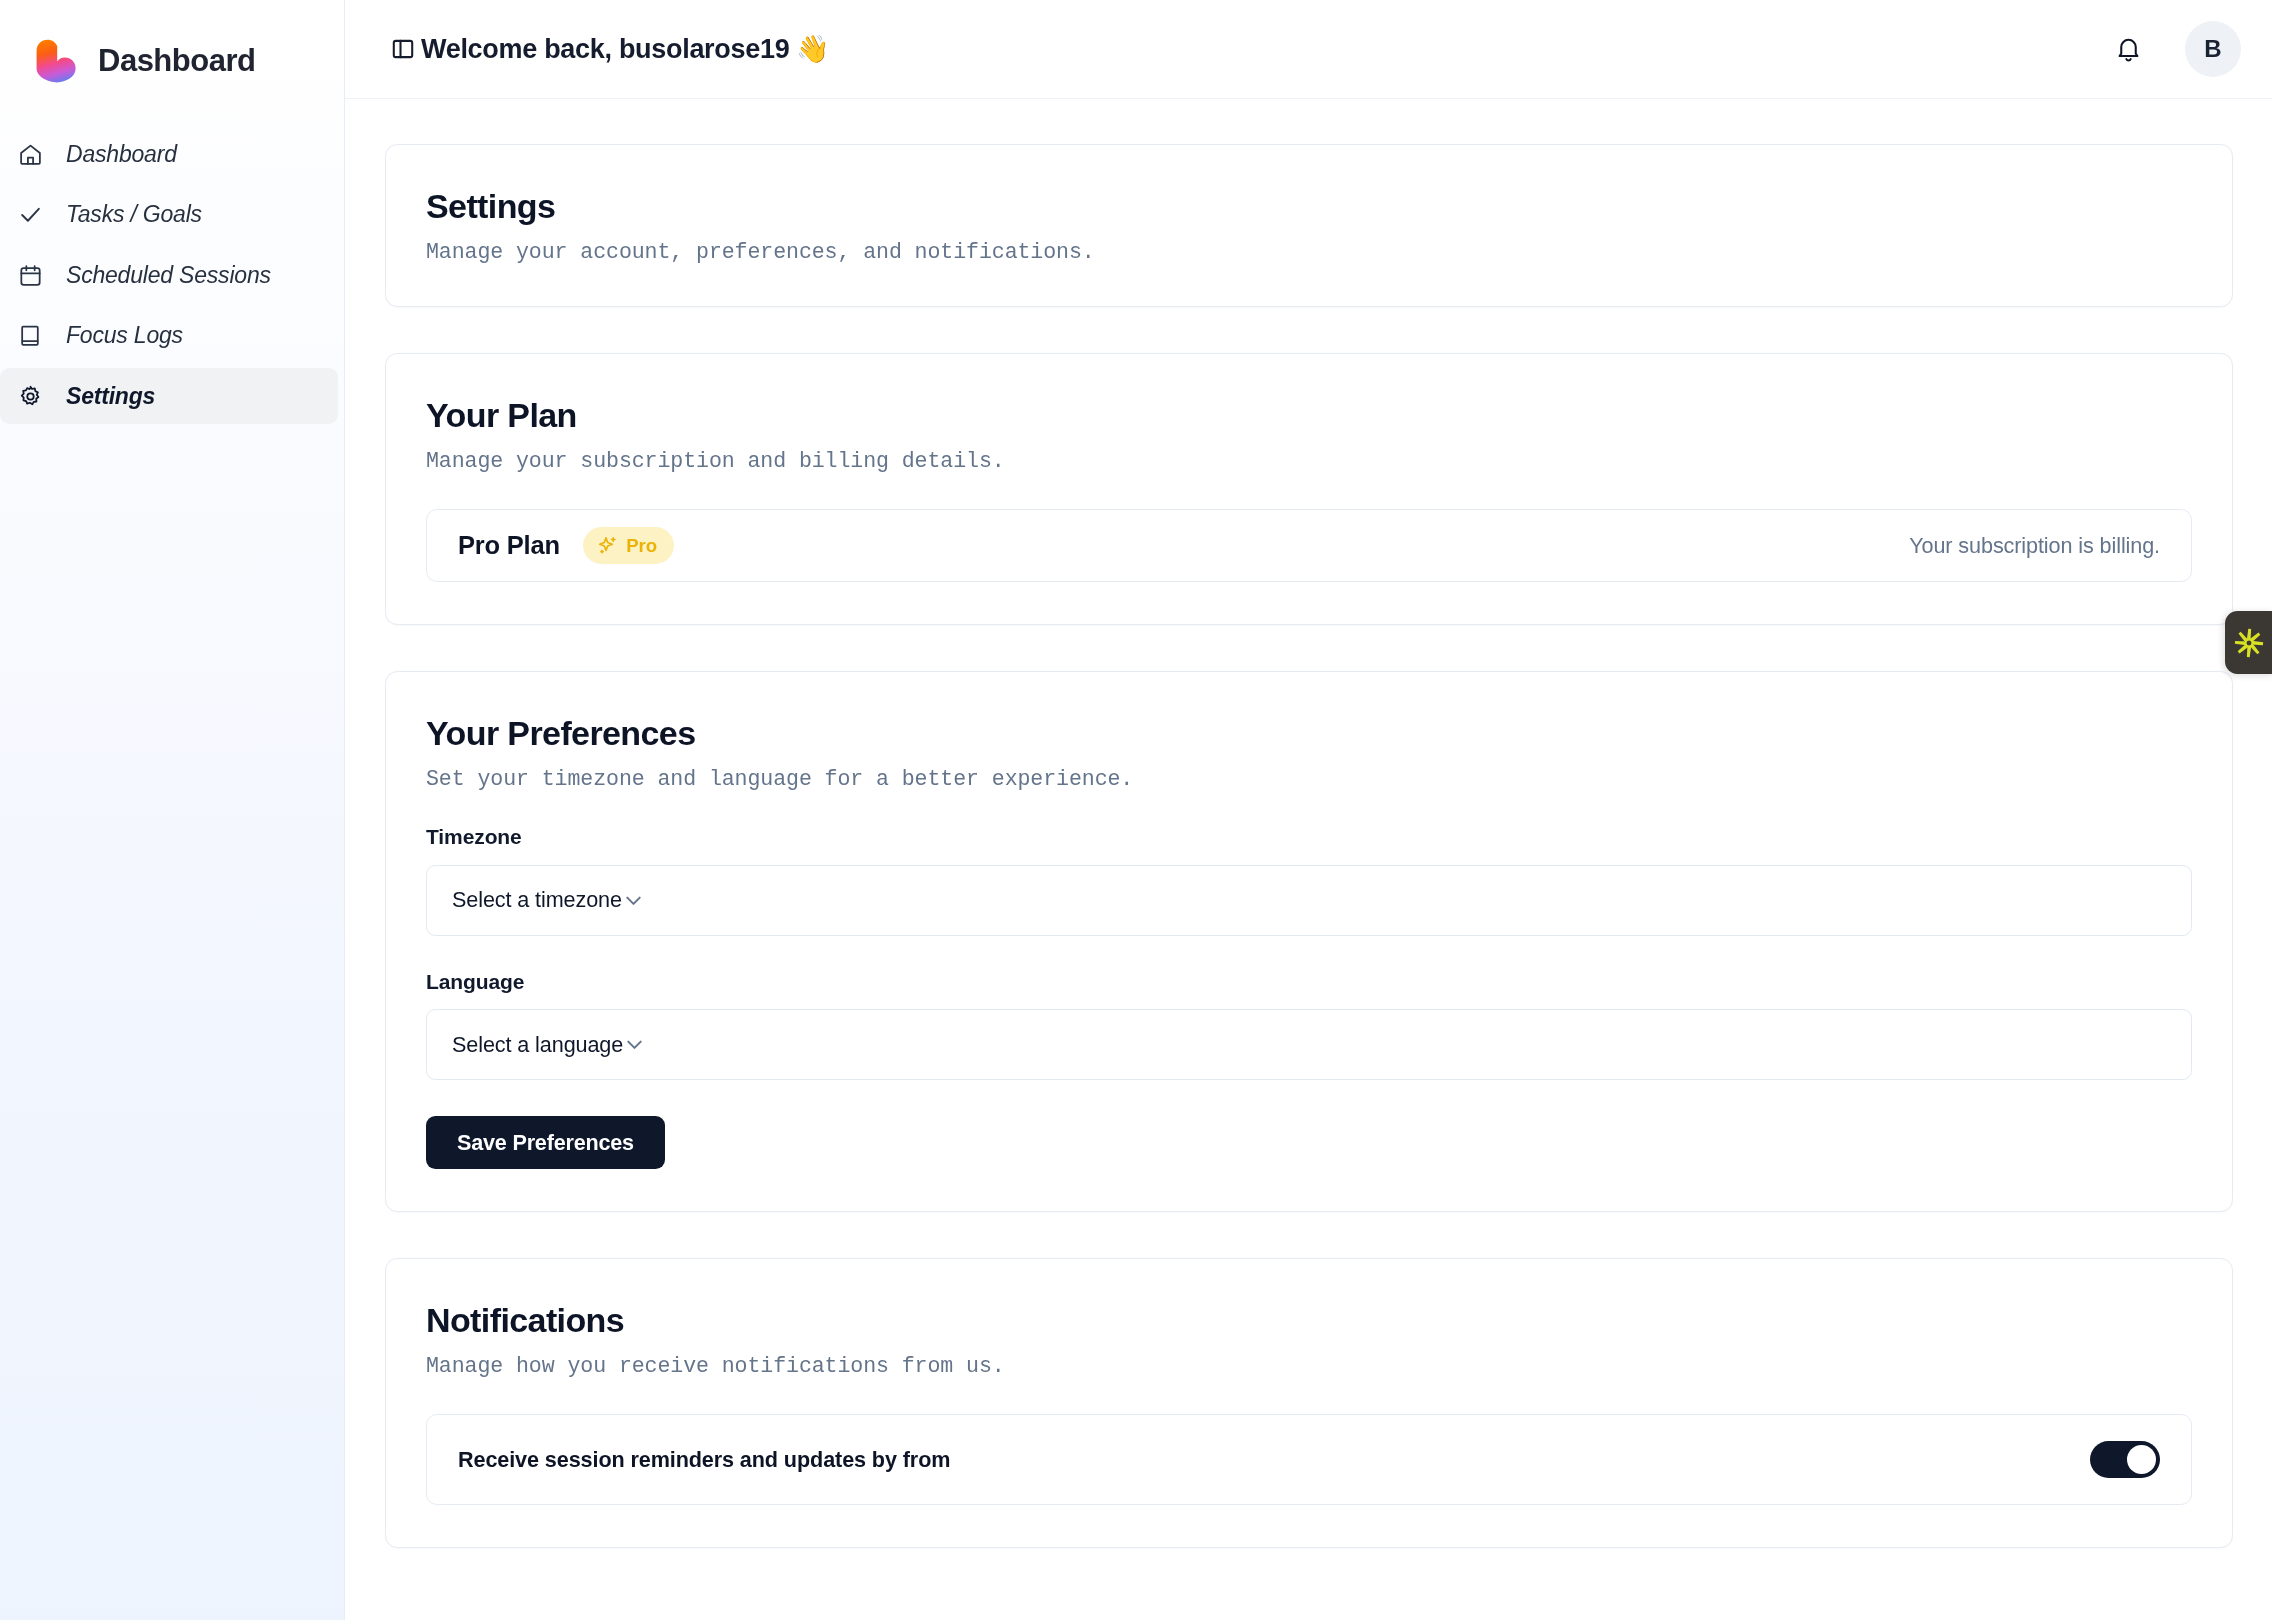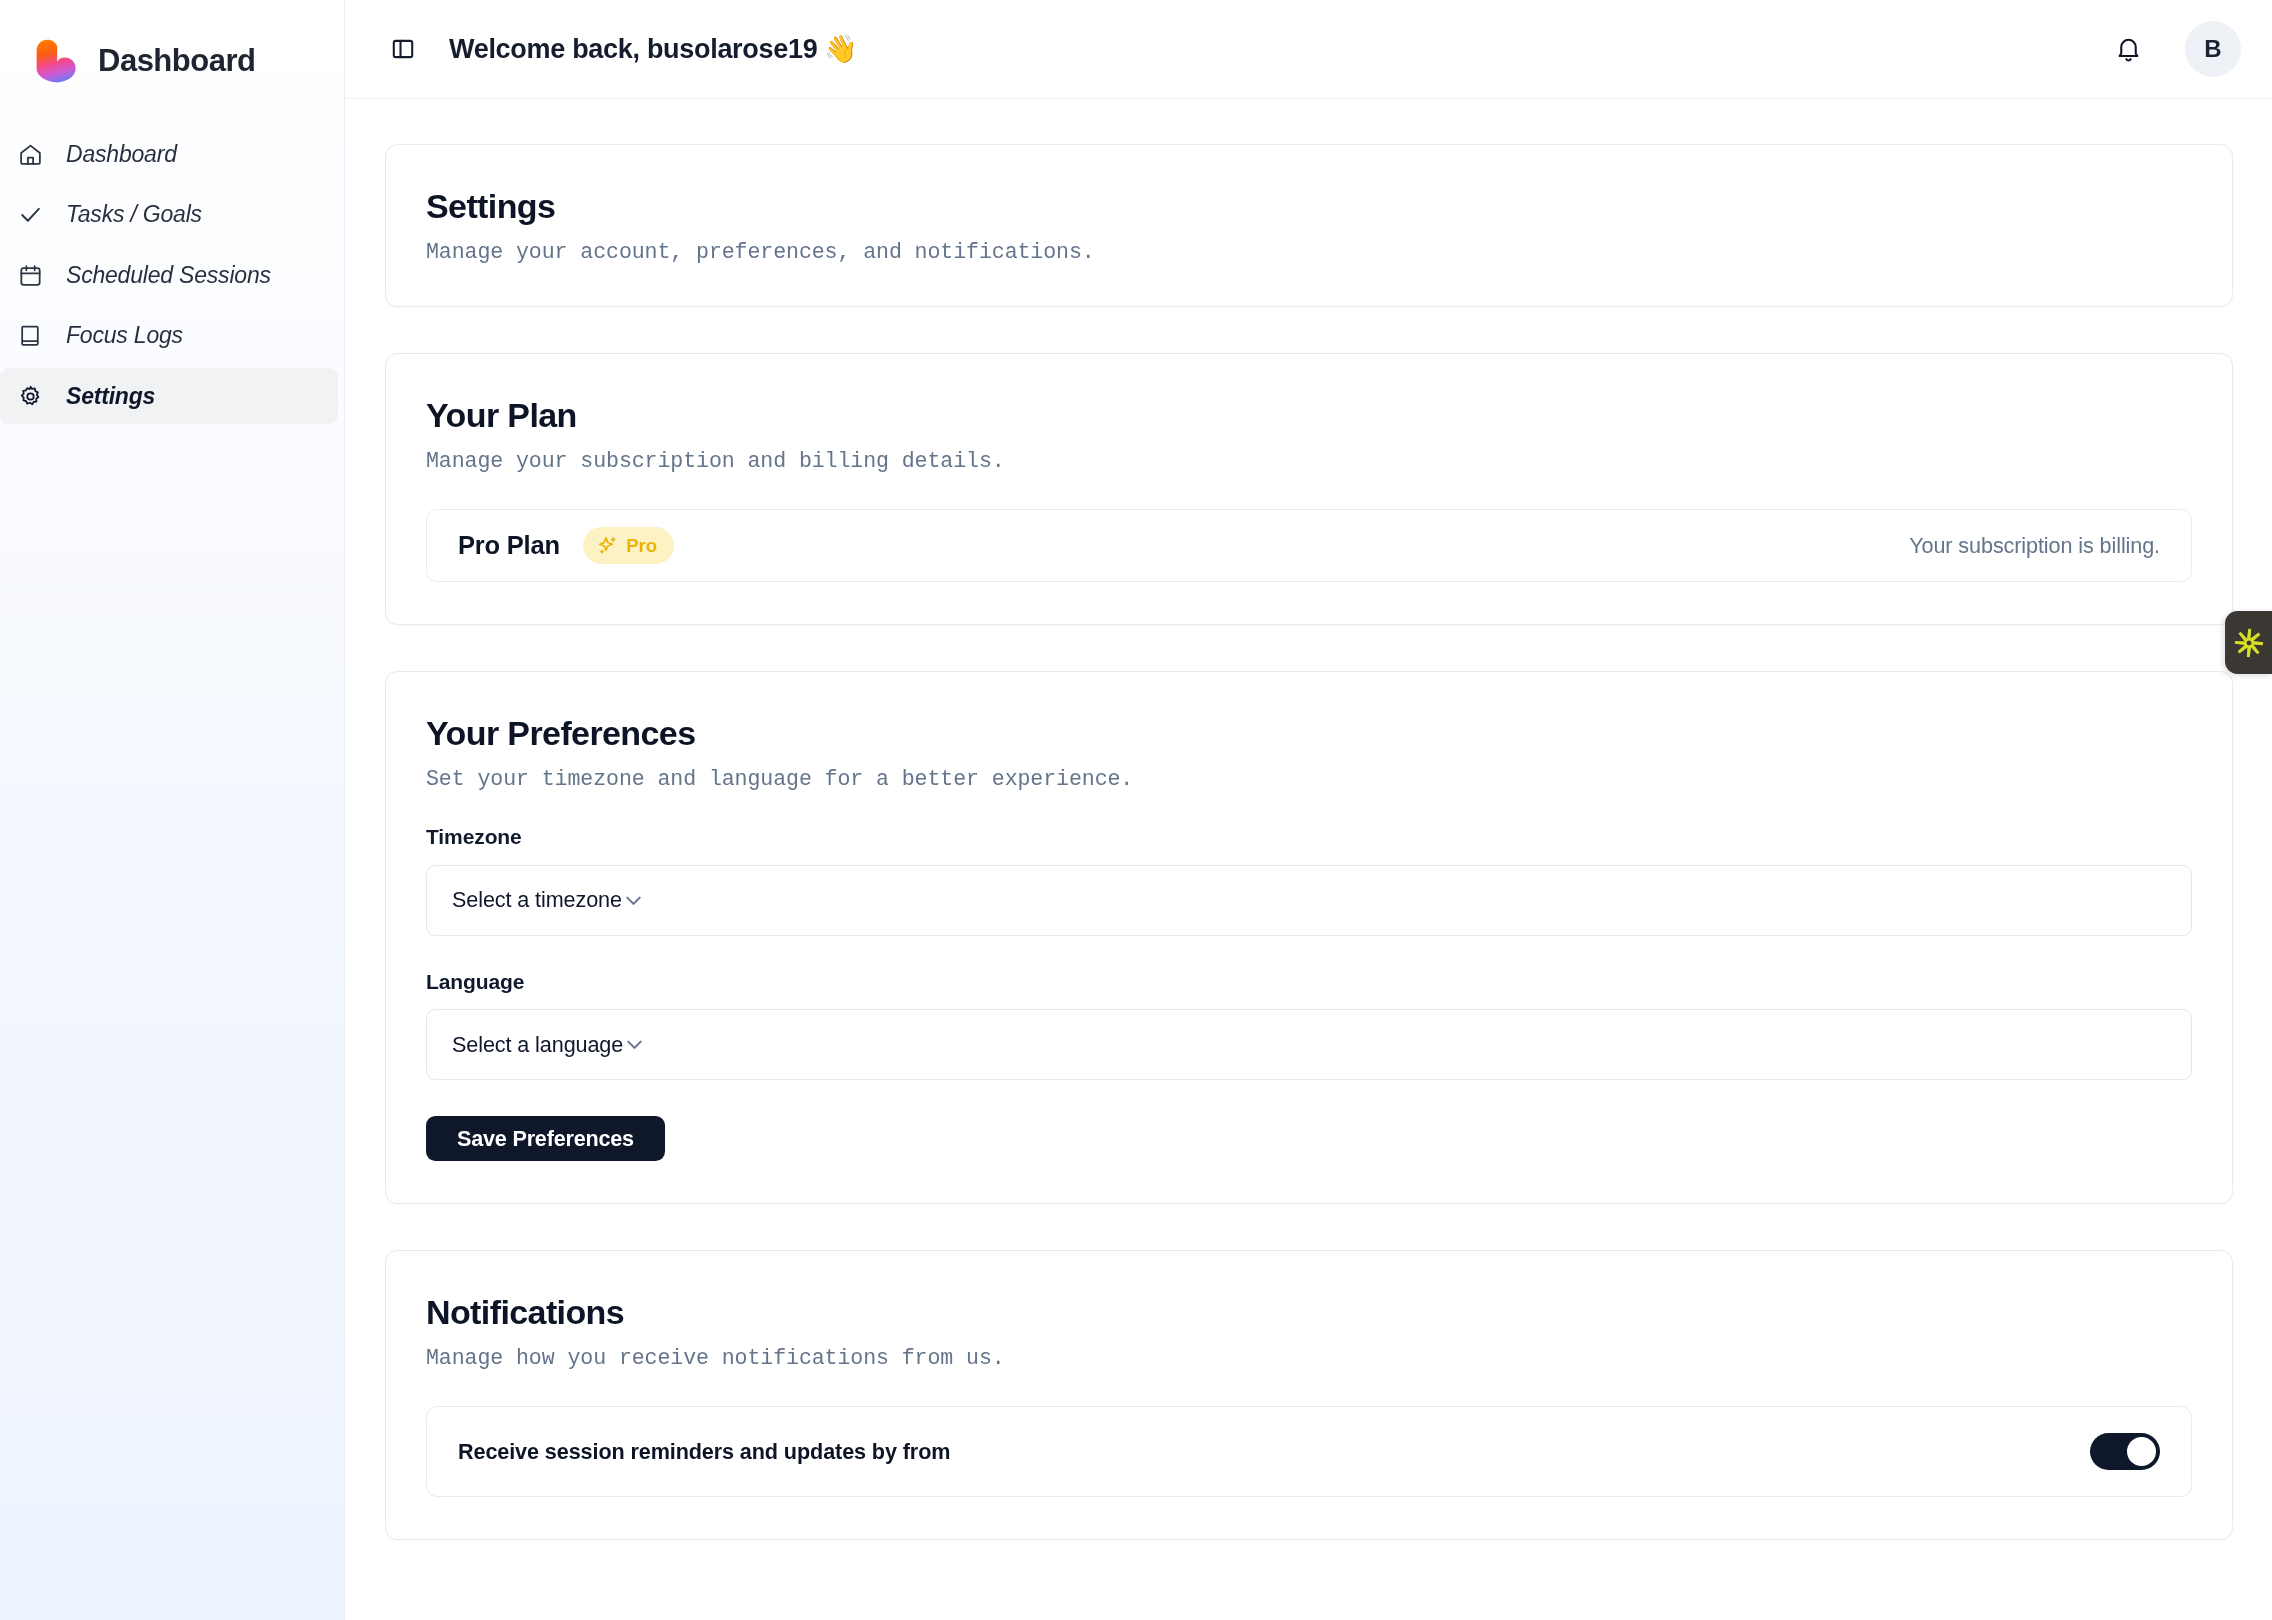--- a/index.html
+++ b/index.html
@@ -115,21 +115,20 @@
     border-bottom: 1.5px solid #eef1f6;
     display: flex;
     align-items: center;
     padding: 0 32px 0 40px;
     background: #ffffff;
   }
 
   .topbar-left {
     display: flex;
     align-items: center;
-    gap: 28px;
   }
 
   .panel-toggle {
     width: 36px;
     height: 36px;
     display: flex;
     align-items: center;
     justify-content: center;
     cursor: pointer;
   }
@@ -282,21 +281,21 @@
 
   .btn-primary {
     margin-top: 36px;
     display: inline-flex;
     align-items: center;
     justify-content: center;
     background: #0f172a;
     color: #ffffff;
     border: none;
     border-radius: 9.3px;
-    height: 45px;
+    height: 53px;
     padding: 4px 31px;
     font-family: "Liberation Sans", sans-serif;
     font-size: 21.6px;
     font-weight: 700;
     letter-spacing: -0.2px;
     cursor: pointer;
   }
 
   
   .notif-row {

